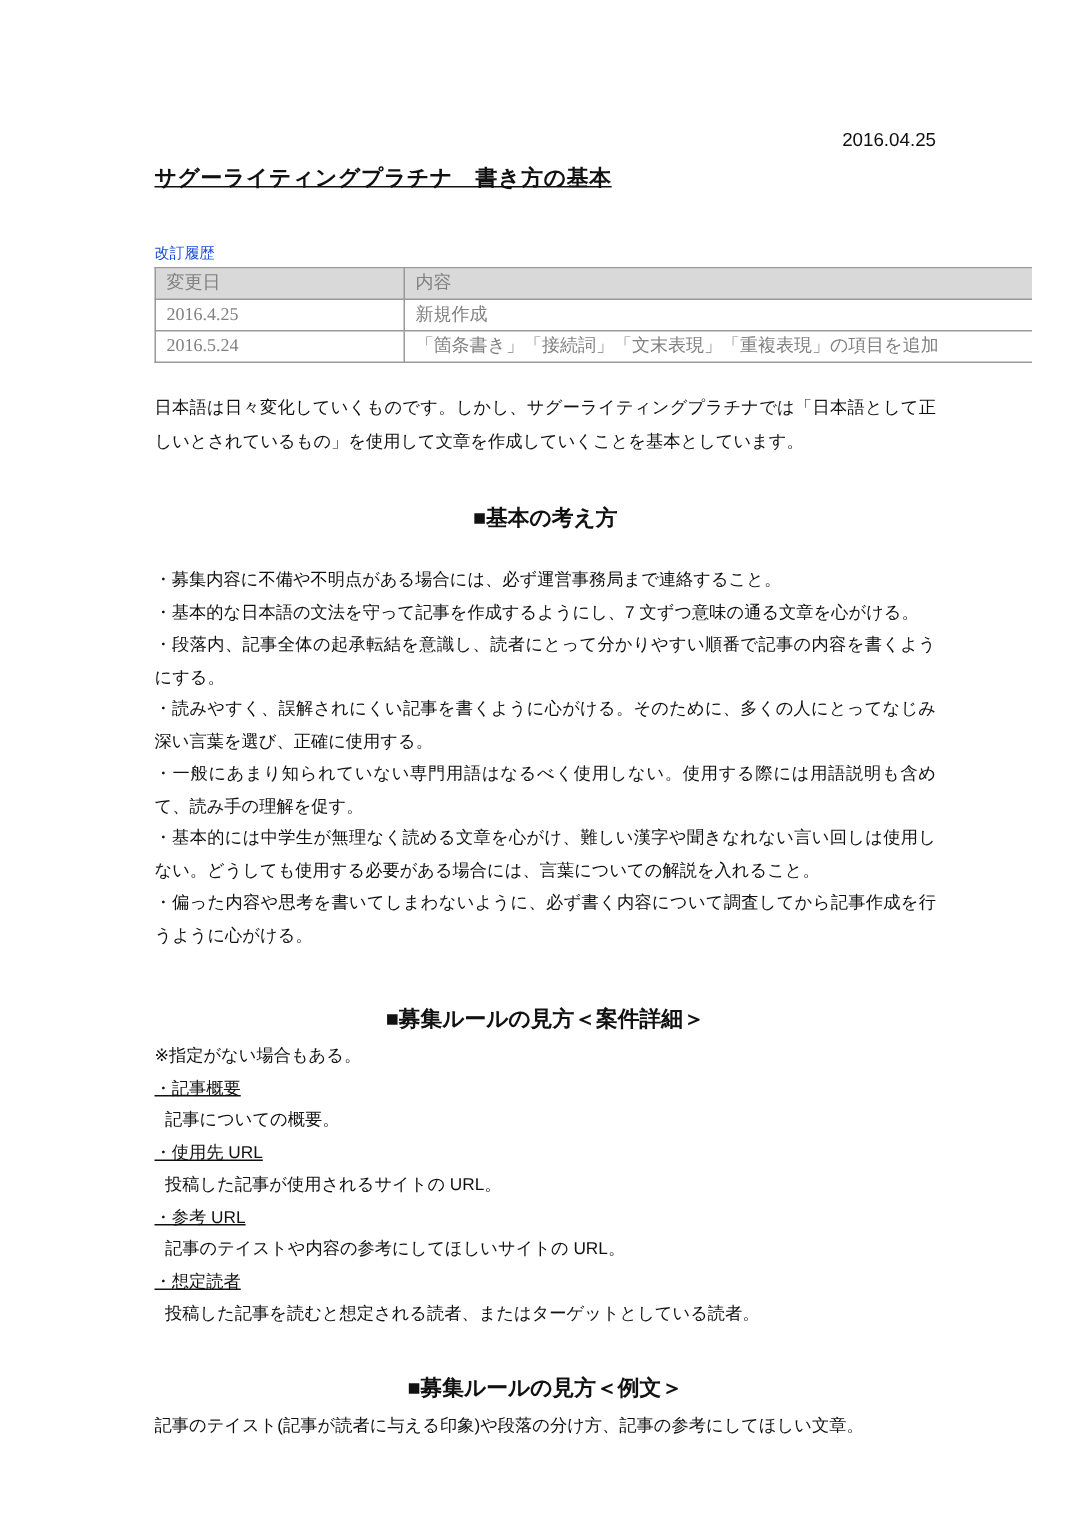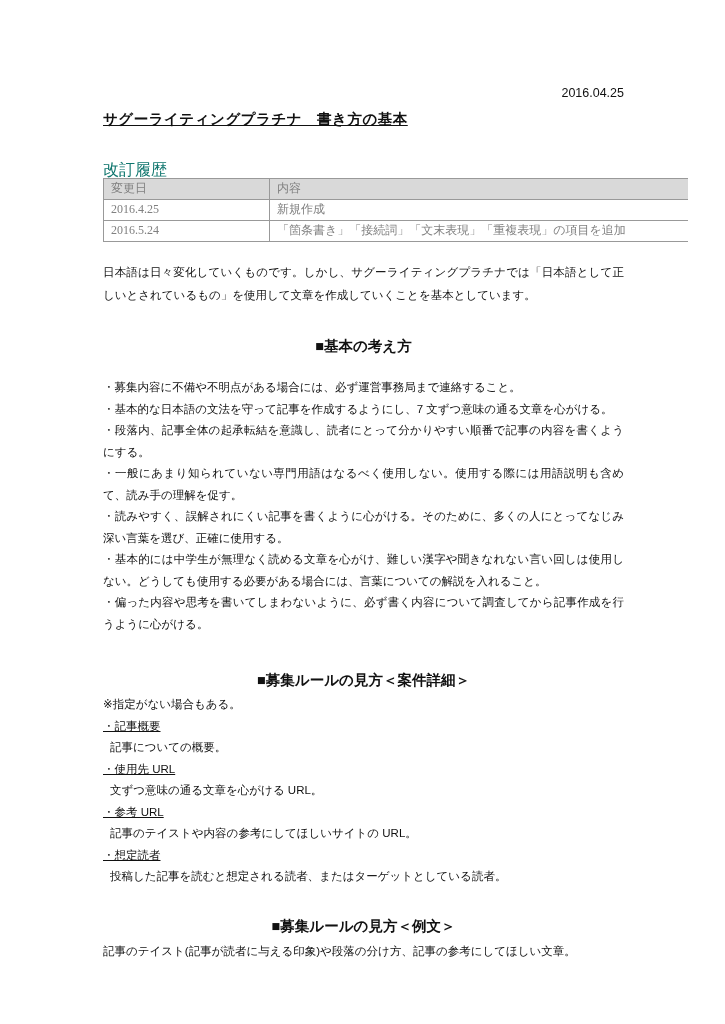--- a/index.html
+++ b/index.html
@@ -28,22 +28,22 @@
     font-weight: bold;
     text-decoration: underline;
     letter-spacing: 0.5px;
     line-height: 19px;
   }
   .rev-block {
     margin-top: 33px;
   }
   .rev-label {
     font-family: "Liberation Serif", "DejaVu Serif", serif;
-    color: #0f766e;
-    font-size: 16px;
+    color: #1d4ed8;
+    font-size: 10px;
     line-height: 15px;
     margin-bottom: 1px;
   }
   table.rev {
     border-collapse: collapse;
     width: 598px;
     table-layout: fixed;
     font-family: "Liberation Serif", "DejaVu Serif", serif;
     color: #808080;
     font-size: 12px;
@@ -142,33 +142,33 @@
 
     <div class="intro">
       <div>日本語は日々変化していくものです。しかし、サグーライティングプラチナでは「日本語として正しいとされているもの」を使用して文章を作成していくことを基本としています。</div>
     </div>
 
     <div class="sec-heading mt-sec1">■基本の考え方</div>
     <div class="bullets">
       <div class="b">・募集内容に不備や不明点がある場合には、必ず運営事務局まで連絡すること。</div>
       <div class="b">・基本的な日本語の文法を守って記事を作成するようにし、7 文ずつ意味の通る文章を心がける。</div>
       <div class="b">・段落内、記事全体の起承転結を意識し、読者にとって分かりやすい順番で記事の内容を書くようにする。</div>
+      <div class="b">・読みやすく、誤解されにくい記事を書くように心がける。そのために、多くの人にとってなじみ深い言葉を選び、正確に使用する。</div>
       <div class="b">・一般にあまり知られていない専門用語はなるべく使用しない。使用する際には用語説明も含めて、読み手の理解を促す。</div>
-      <div class="b">・読みやすく、誤解されにくい記事を書くように心がける。そのために、多くの人にとってなじみ深い言葉を選び、正確に使用する。</div>
       <div class="b">・基本的には中学生が無理なく読める文章を心がけ、難しい漢字や聞きなれない言い回しは使用しない。どうしても使用する必要がある場合には、言葉についての解説を入れること。</div>
       <div class="b">・偏った内容や思考を書いてしまわないように、必ず書く内容について調査してから記事作成を行うように心がける。</div>
     </div>
 
     <div class="sec-heading mt-sec2">■募集ルールの見方＜案件詳細＞</div>
     <div class="note-line">※指定がない場合もある。</div>
     <div class="dl">
       <div class="term-row"><span class="term">・記事概要</span></div>
       <div class="desc">記事についての概要。</div>
       <div class="term-row"><span class="term">・使用先 URL</span></div>
-      <div class="desc">文ずつ意味の通る文章を心がける URL。</div>
+      <div class="desc">投稿した記事が使用されるサイトの URL。</div>
       <div class="term-row"><span class="term">・参考 URL</span></div>
       <div class="desc">記事のテイストや内容の参考にしてほしいサイトの URL。</div>
       <div class="term-row"><span class="term">・想定読者</span></div>
       <div class="desc">投稿した記事を読むと想定される読者、またはターゲットとしている読者。</div>
     </div>
 
     <div class="sec-heading mt-sec3">■募集ルールの見方＜例文＞</div>
     <div class="final-line">記事のテイスト(記事が読者に与える印象)や段落の分け方、記事の参考にしてほしい文章。</div>
 
   </div>

